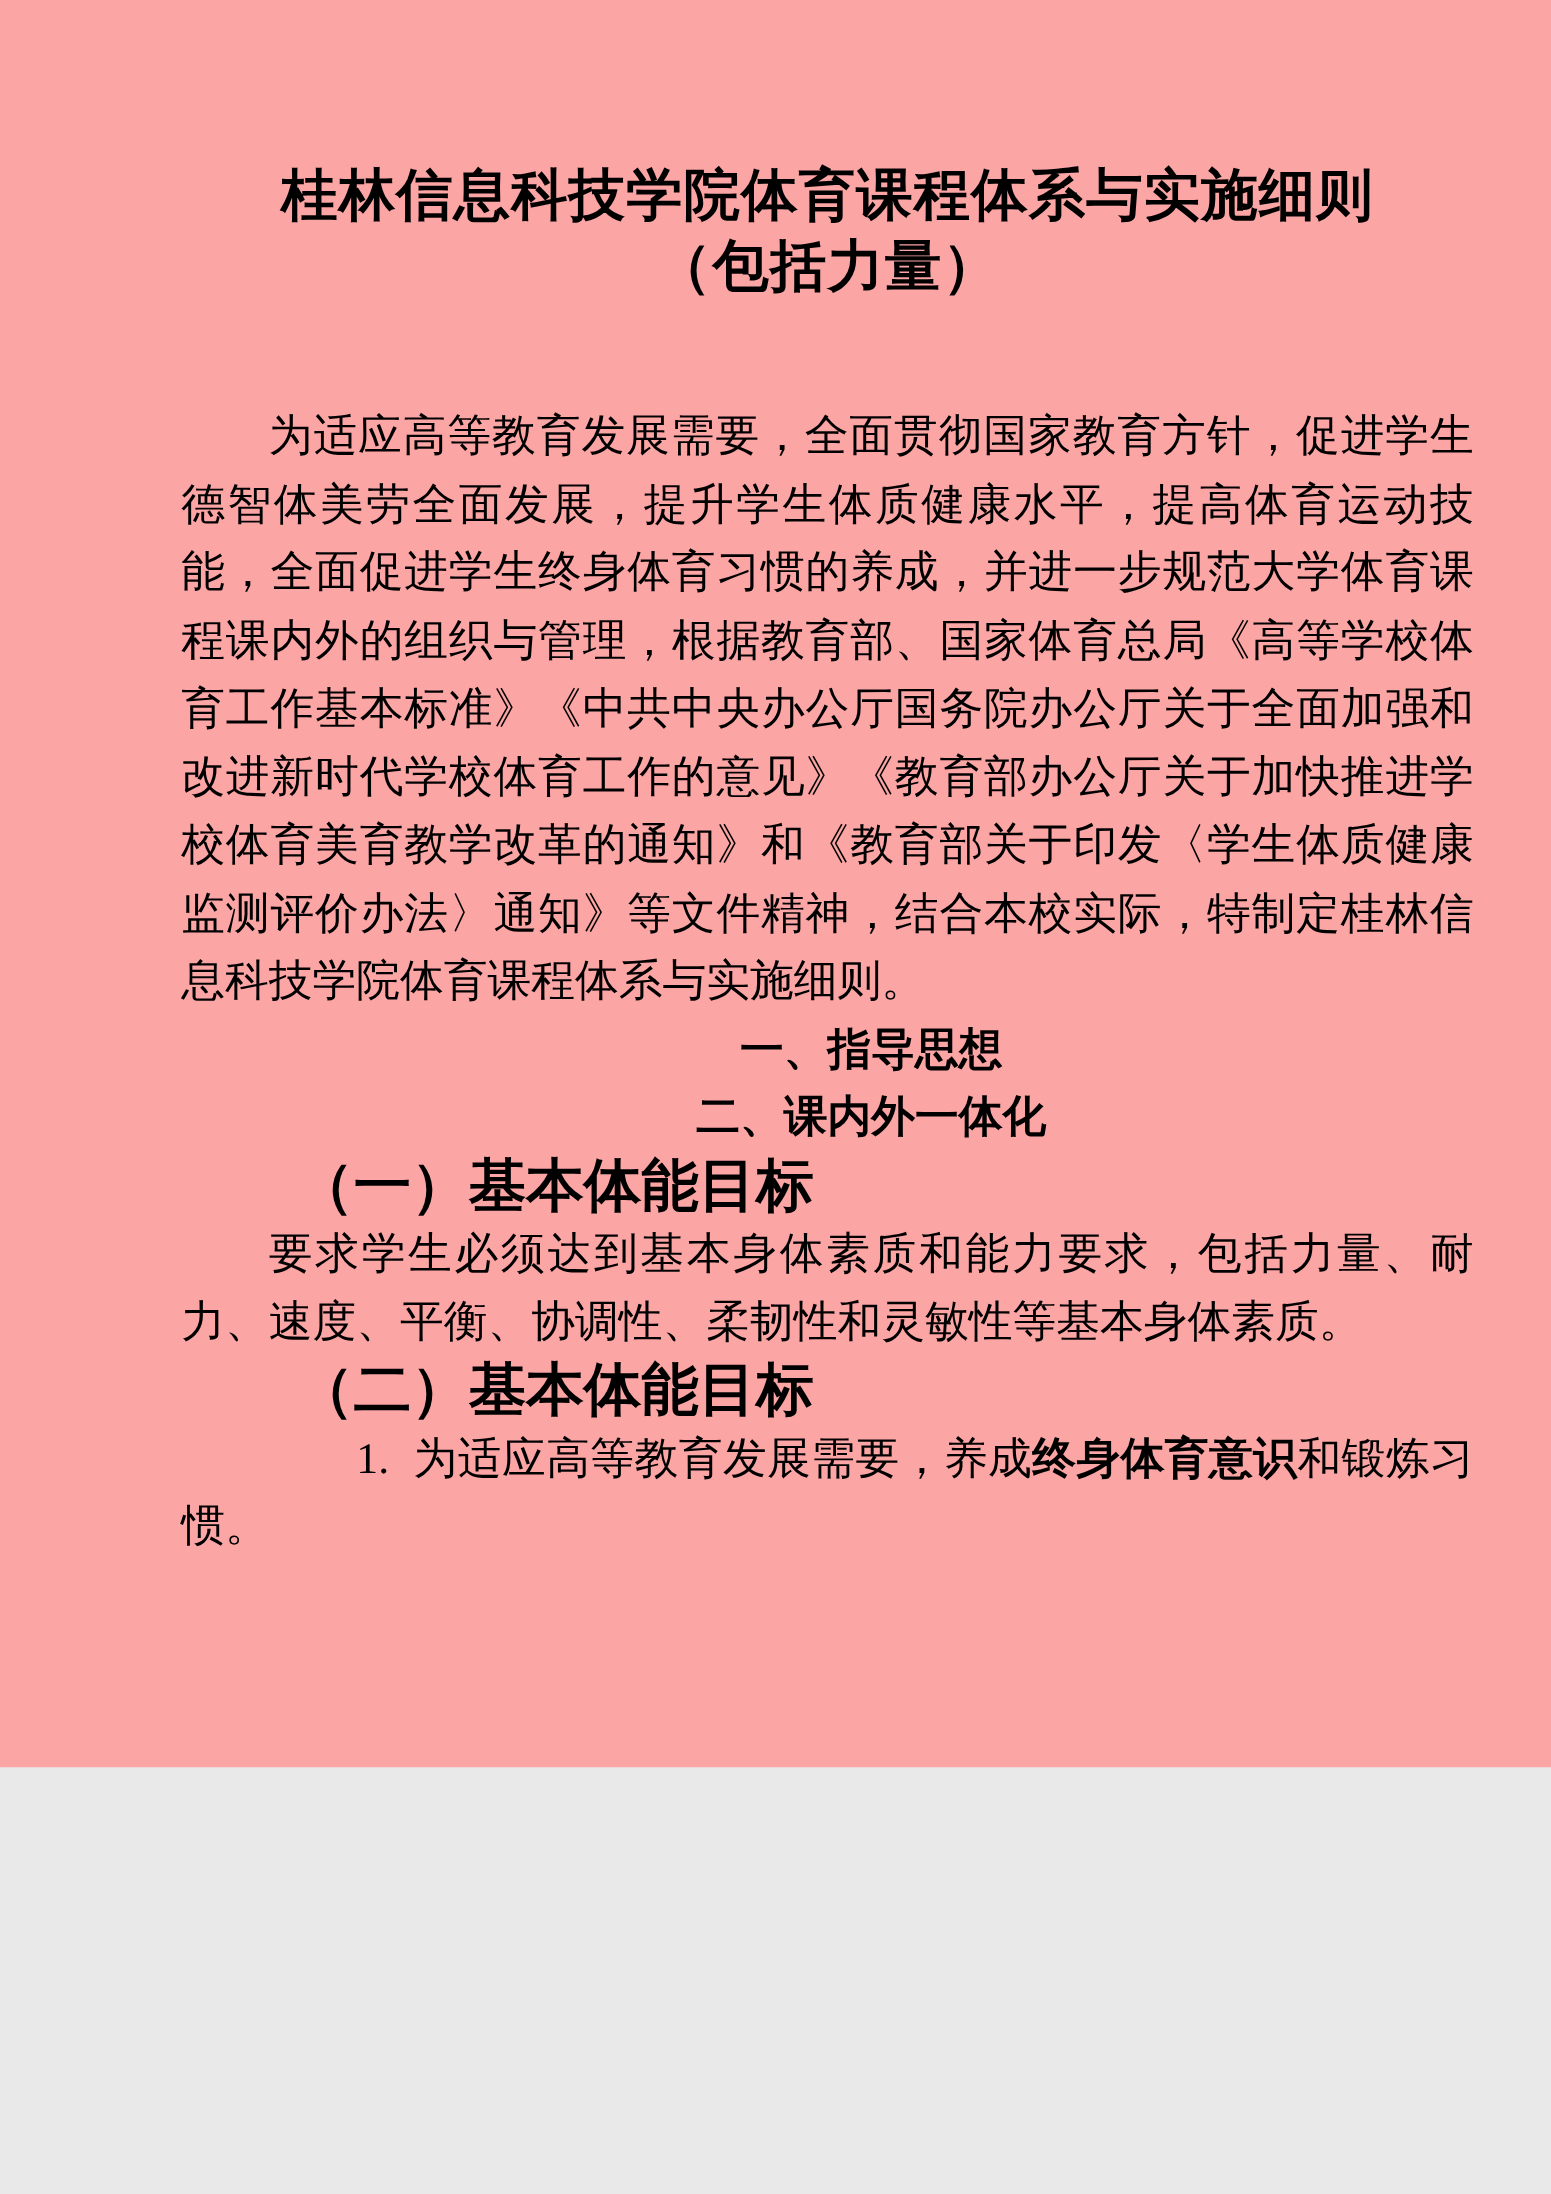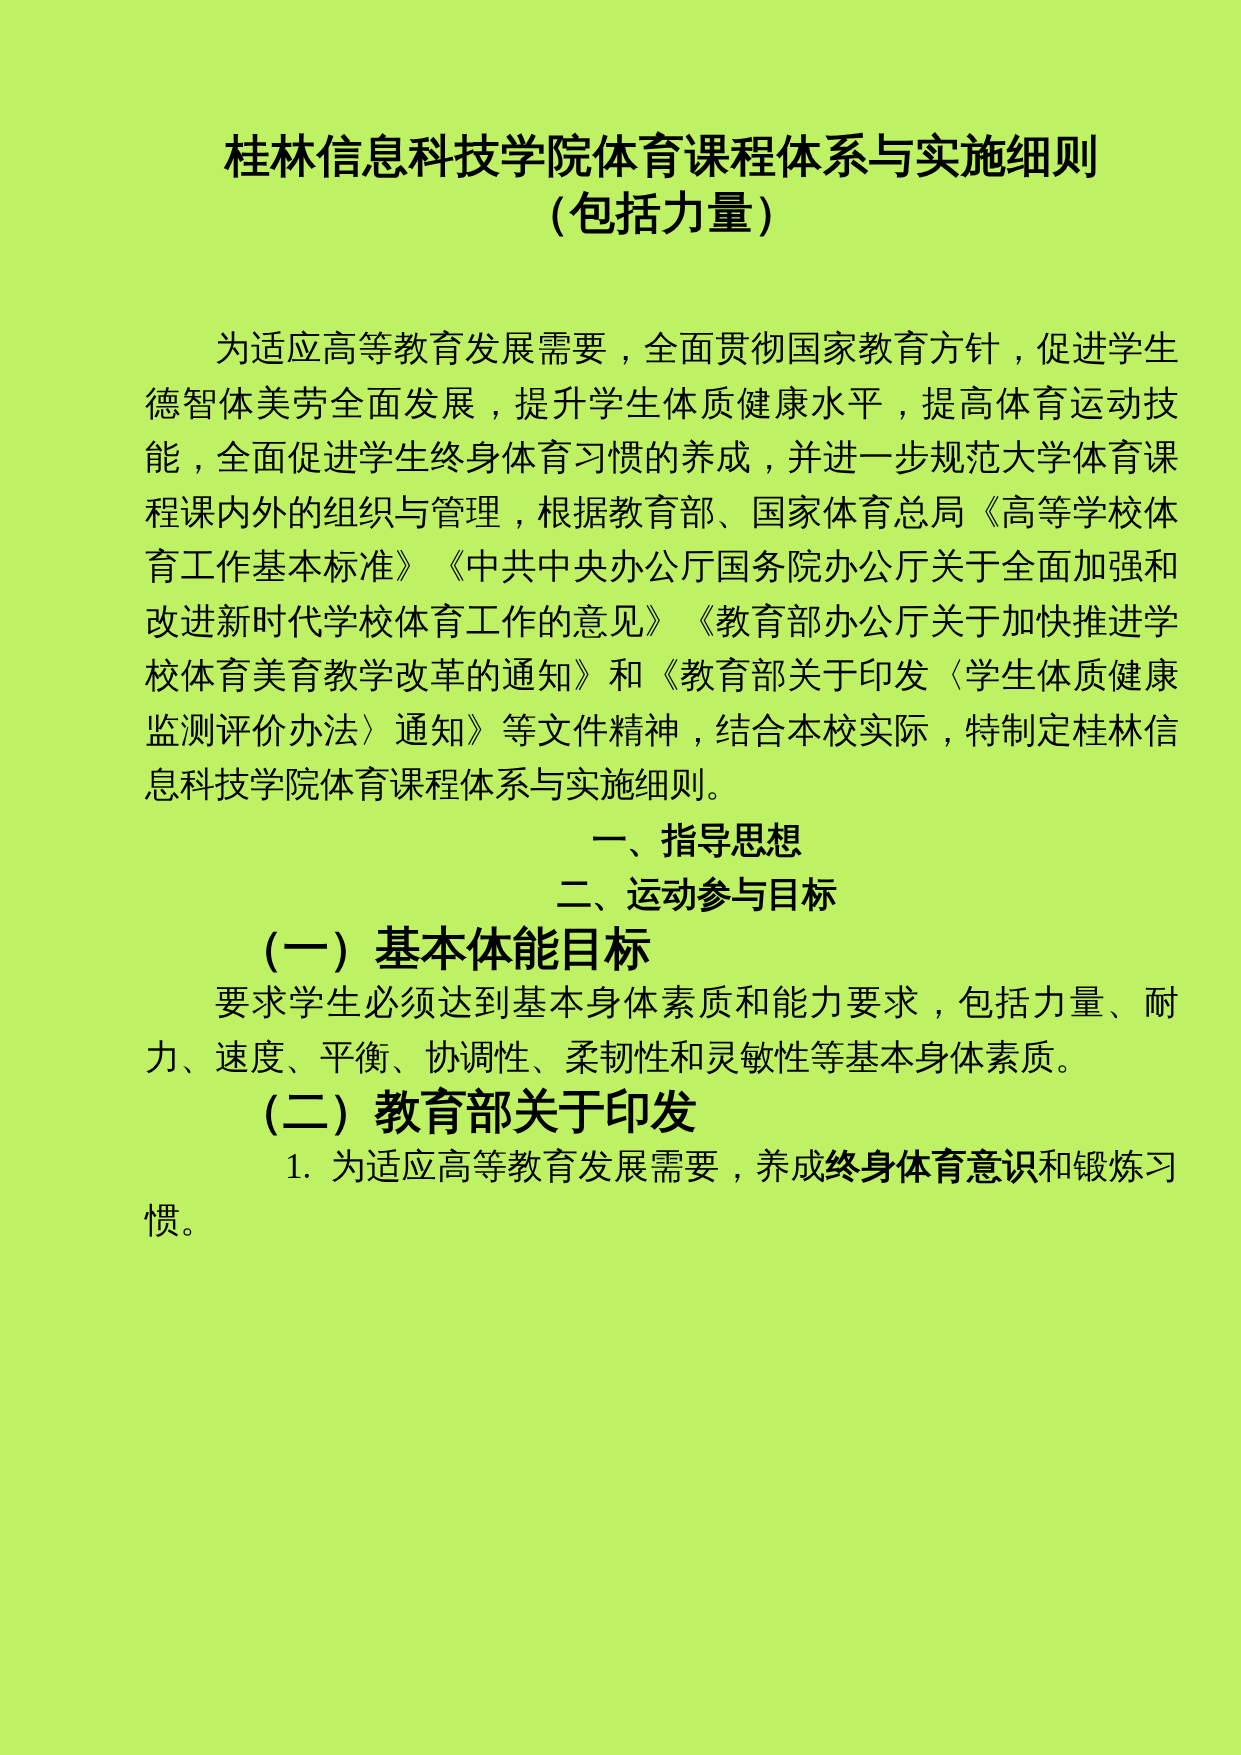--- a/index.html
+++ b/index.html
@@ -5,22 +5,22 @@
   html, body { margin: 0; padding: 0; }
   body {
     width: 1241px;
     background: #e9e9e9;
     font-family: "Liberation Serif", "DejaVu Serif", serif;
     color: #000;
   }
   .page {
     position: relative;
     width: 1241px;
-    height: 1755px;
-    background: #bef264;
+    height: 1414px;
+    background: #fca5a5;
     box-sizing: border-box;
     padding: 127px 62px 0 145px;
     overflow: hidden;
   }
   .doc-title {
     font-family: "Liberation Sans", "DejaVu Sans", sans-serif;
     font-weight: 700;
     font-size: 45px;
     line-height: 57px;
     text-align: center;
@@ -74,26 +74,26 @@
     <span>（包括力量）</span>
   </h1>
 
   <div class="doc-body">
 
     <p class="para">为适应高等教育发展需要，全面贯彻国家教育方针，促进学生德智体美劳全面发展，提升学生体质健康水平，提高体育运动技能，全面促进学生终身体育习惯的养成，并进一步规范大学体育课程课内外的组织与管理，根据教育部、国家体育总局《高等学校体育工作基本标准》《中共中央办公厅国务院办公厅关于全面加强和改进新时代学校体育工作的意见》《教育部办公厅关于加快推进学校体育美育教学改革的通知》和《教育部关于印发〈学生体质健康监测评价办法〉通知》等文件精神，结合本校实际，特制定桂林信息科技学院体育课程体系与实施细则。</p>
 
     <h2 class="heading-1">一、指导思想</h2>
 
 
-    <h2 class="heading-1">二、运动参与目标</h2>
+    <h2 class="heading-1">二、课内外一体化</h2>
 
     <h3 class="heading-2">（一）基本体能目标</h3>
 
     <p class="para">要求学生必须达到基本身体素质和能力要求，包括力量、耐力、速度、平衡、协调性、柔韧性和灵敏性等基本身体素质。</p>
 
-    <h3 class="heading-2">（二）教育部关于印发</h3>
+    <h3 class="heading-2">（二）基本体能目标</h3>
 
     <p class="list-item">
       <span class="num">1.</span><span>为适应高等教育发展需要，养成</span><span class="bold-run">终身体育意识</span><span>和锻炼习惯。</span>
     </p>
 
   </div>
 </div>
 
 </body></html>

